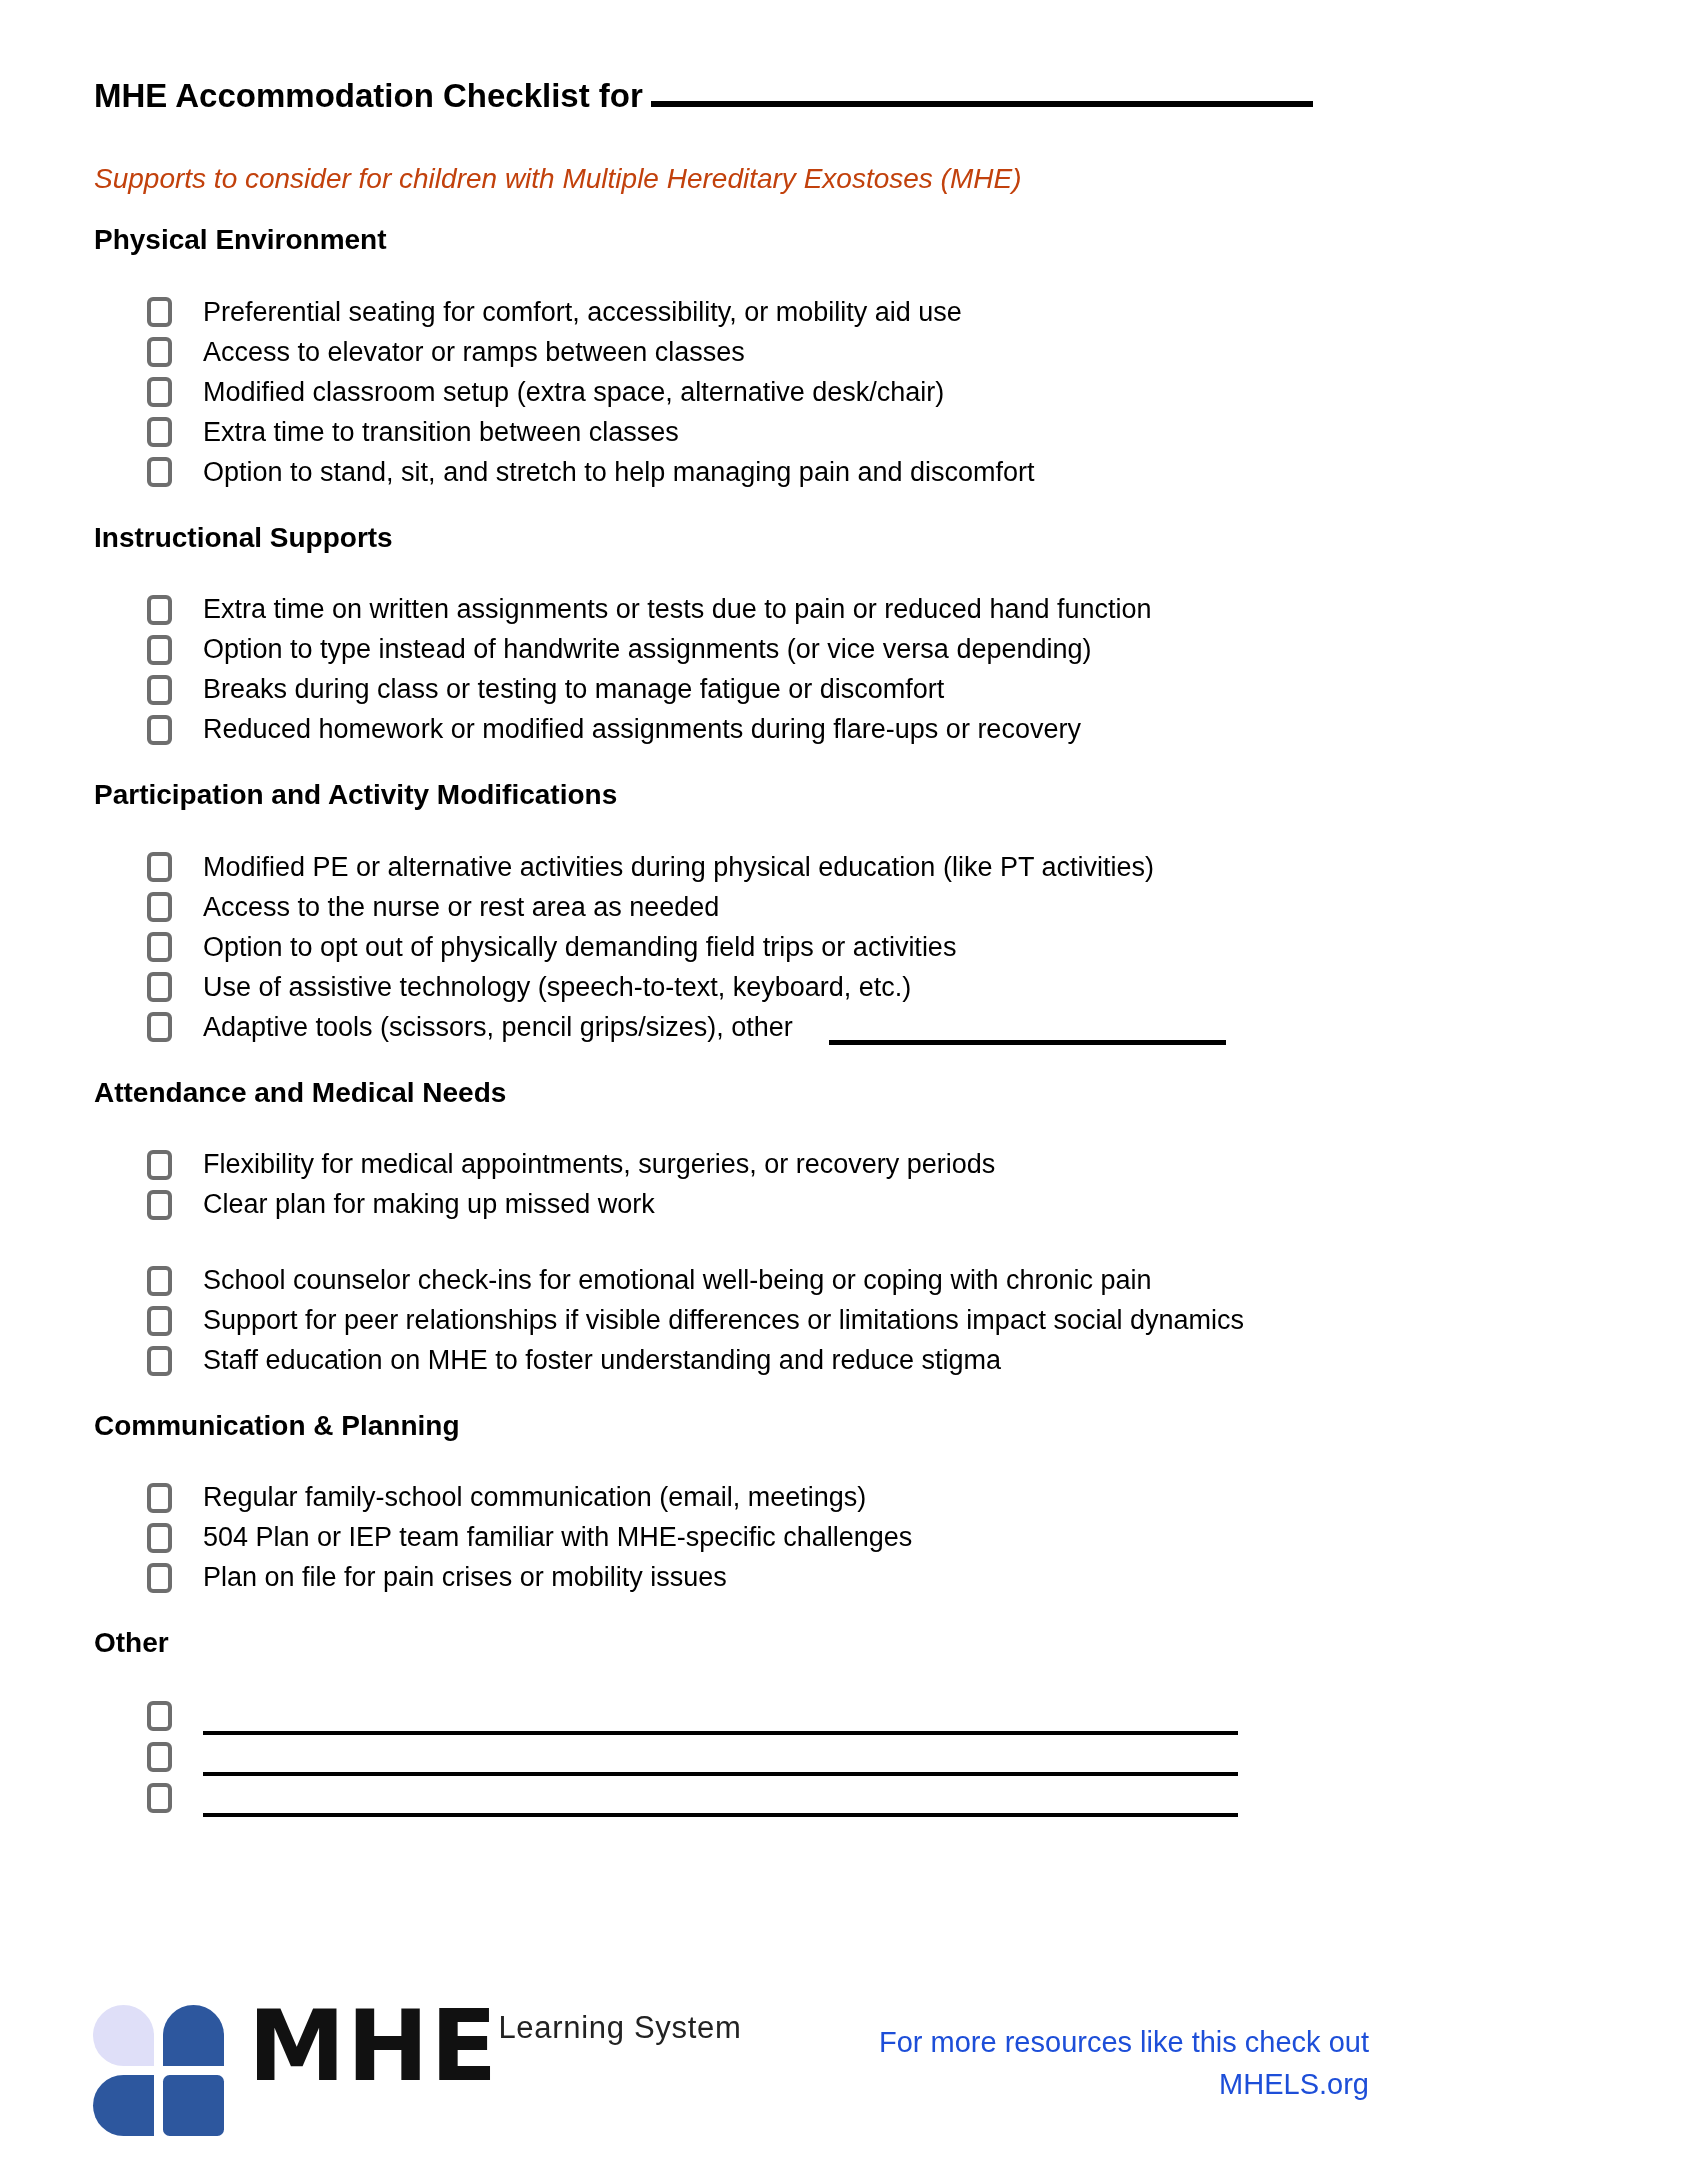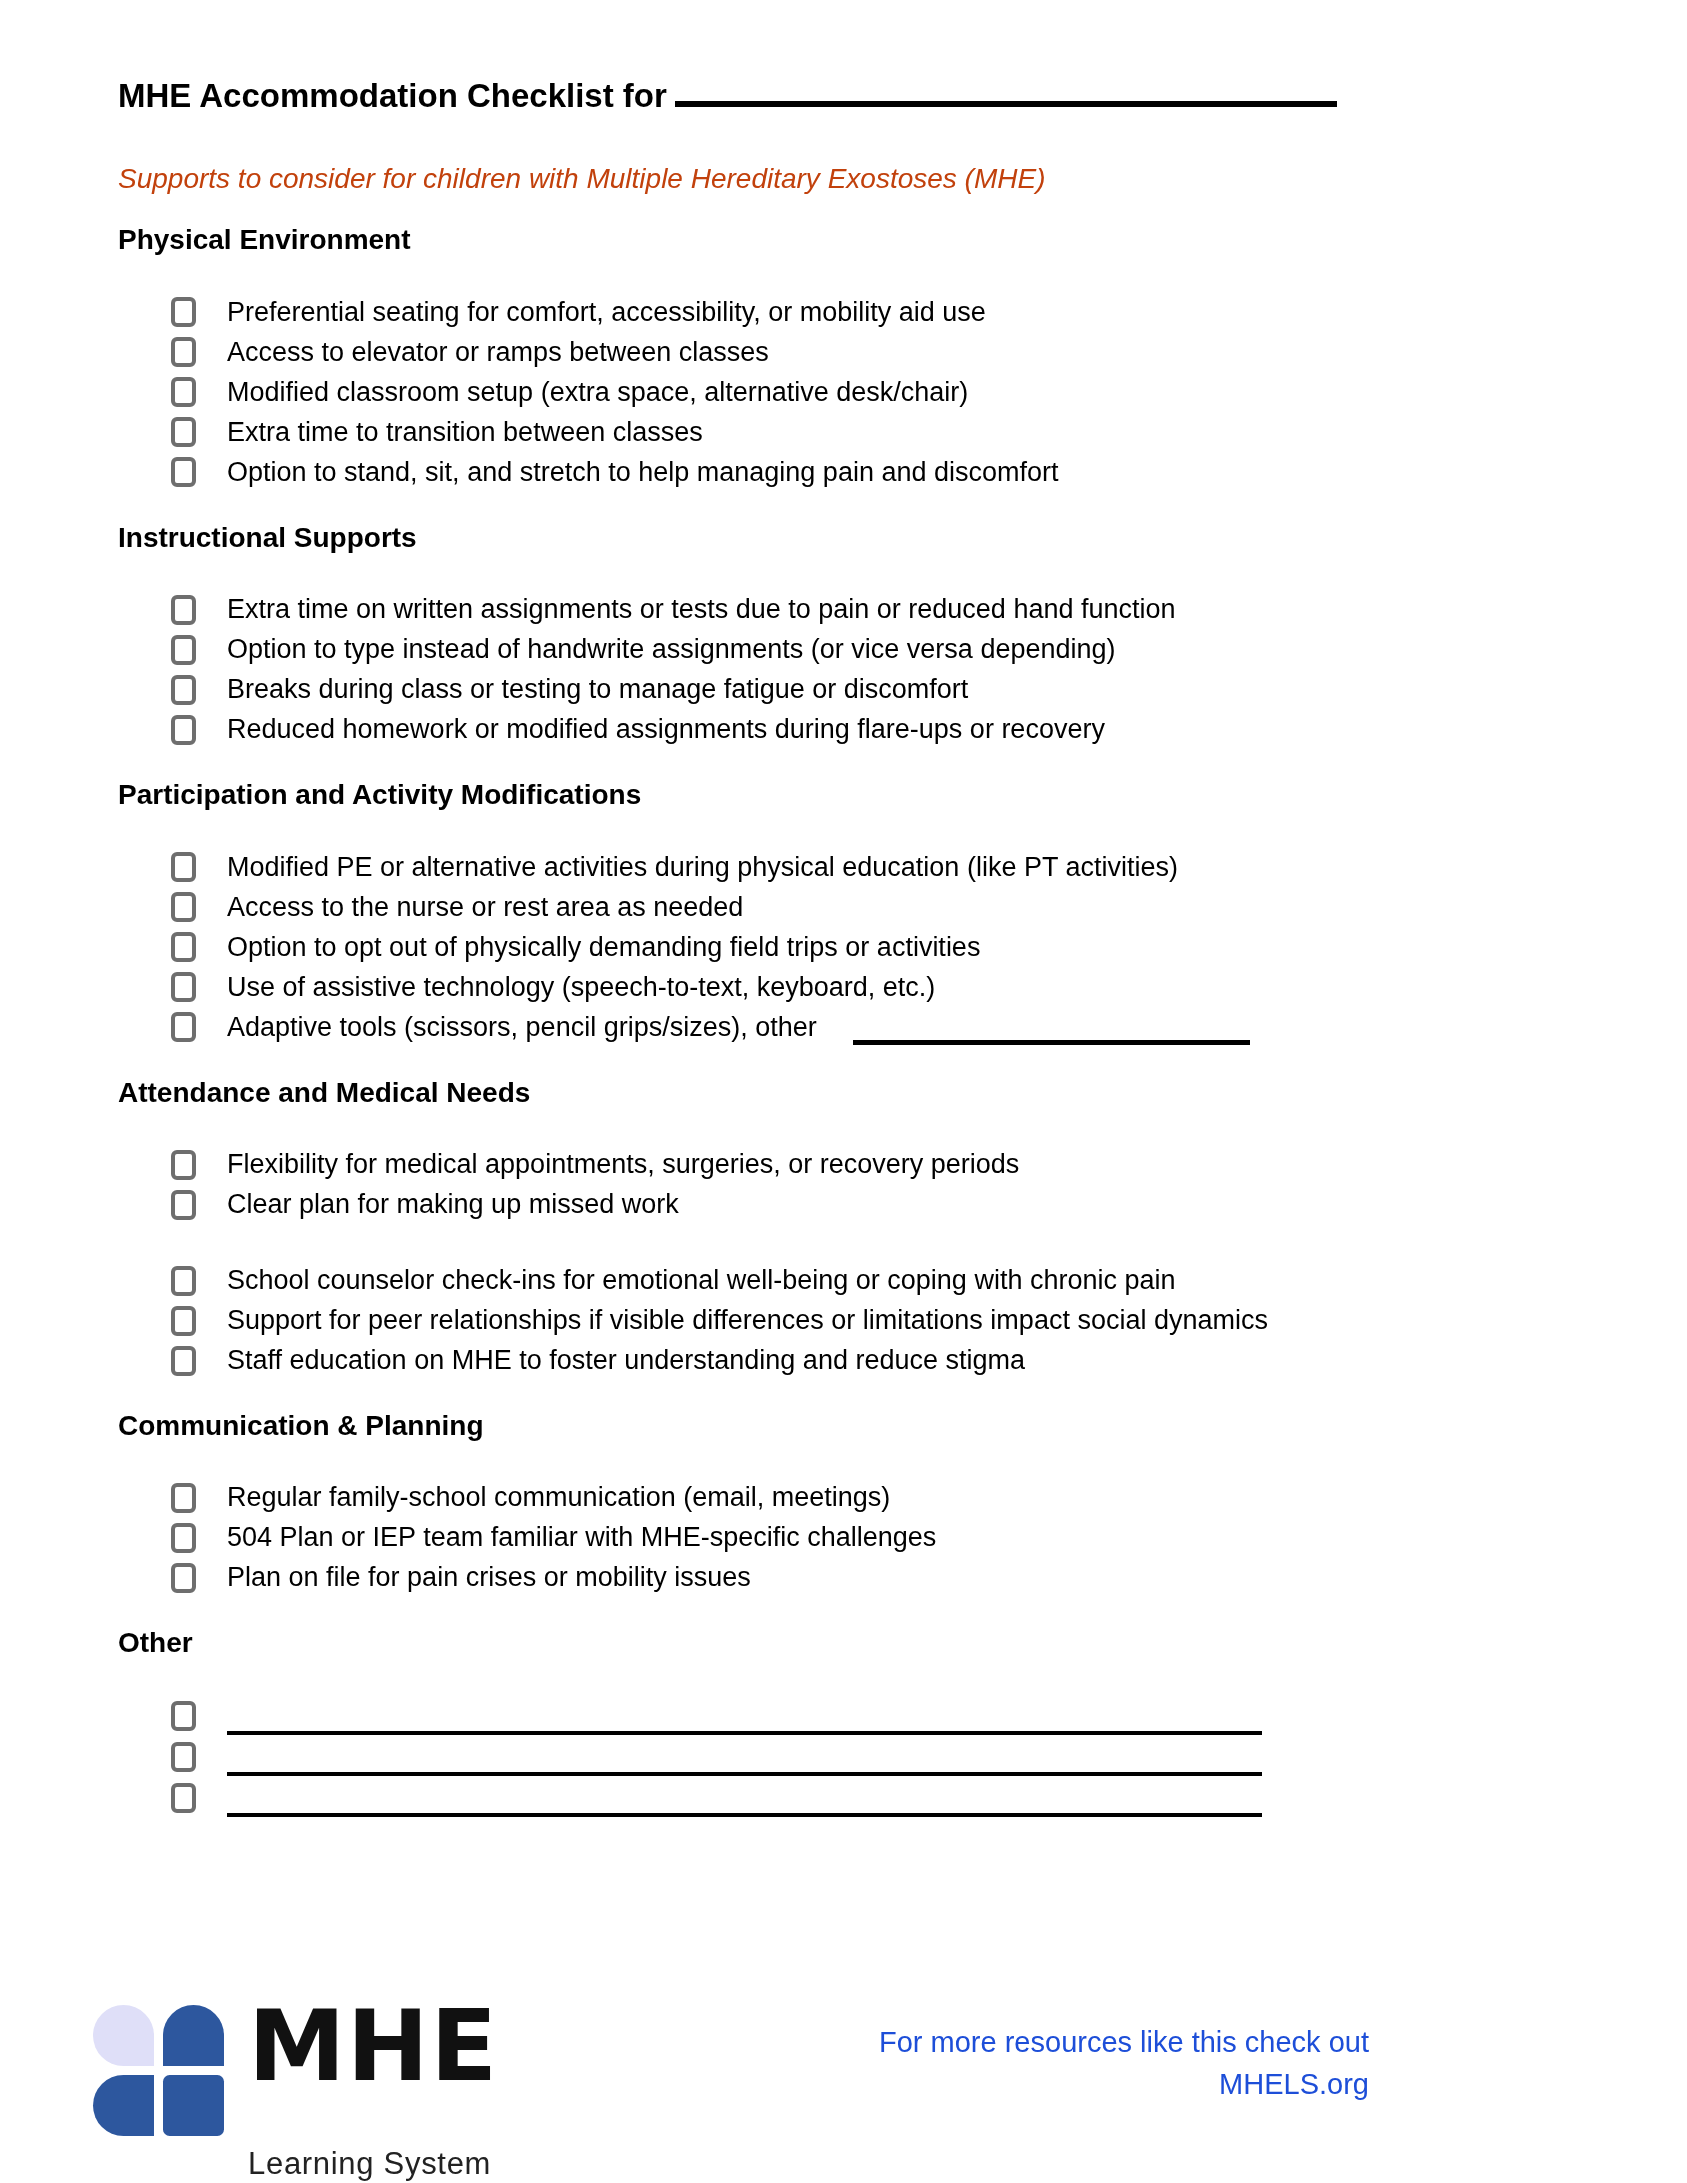--- a/index.html
+++ b/index.html
@@ -6,21 +6,21 @@
   html, body { background: #ffffff; }
   body {
     width: 1687px; height: 2183px;
     font-family: "Liberation Sans", sans-serif;
     color: #000;
     position: relative;
     overflow: hidden;
   }
   .page {
     width: 1462px; height: 2183px;
-    padding: 76px 89px 0 118px;
+    padding: 76px 89px 0 94px;
     position: relative;
   }
   
   h1.doc-title {
     font-size: 33px; line-height: 40px; font-weight: bold; color: #000;
     white-space: nowrap;
   }
   .title-blank {
     display: inline-block;
     width: 662px; height: 29px;
@@ -92,21 +92,21 @@
     grid-template-columns: 1fr 1fr;
     grid-template-rows: 1fr 1fr;
     gap: 9.3px;
     flex: none;
   }
   .tile { width: 100%; height: 100%; }
   .tile-tl { border-radius: 50% 50% 0 50%; }
   .tile-tr { border-radius: 50% 50% 0 0; }
   .tile-bl { border-radius: 50% 0 0 50%; }
   .tile-br { border-radius: 6.6px; }
-  .logo-text { display: flex; flex-direction: column; gap: 48px; }
+  .logo-text { display: flex; flex-direction: row; }
   .brand {
     font-size: 98px; line-height: 93px;
     font-weight: bold; color: #111;
     letter-spacing: 1.3px;
     font-family: "DejaVu Sans", "Liberation Sans", sans-serif;
     margin-top: -5.3px;
   }
   .tagline {
     font-size: 31px; line-height: 36px;
     color: #222;

